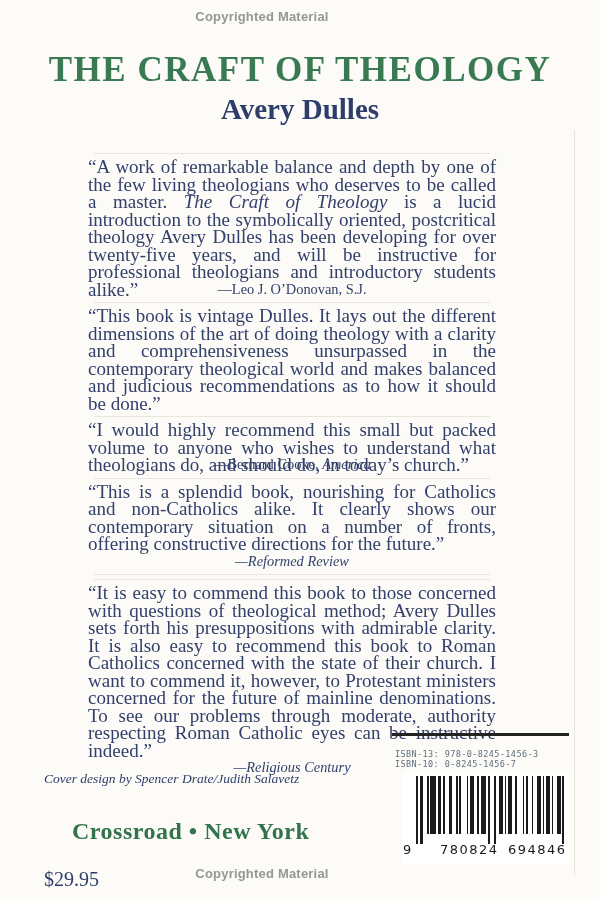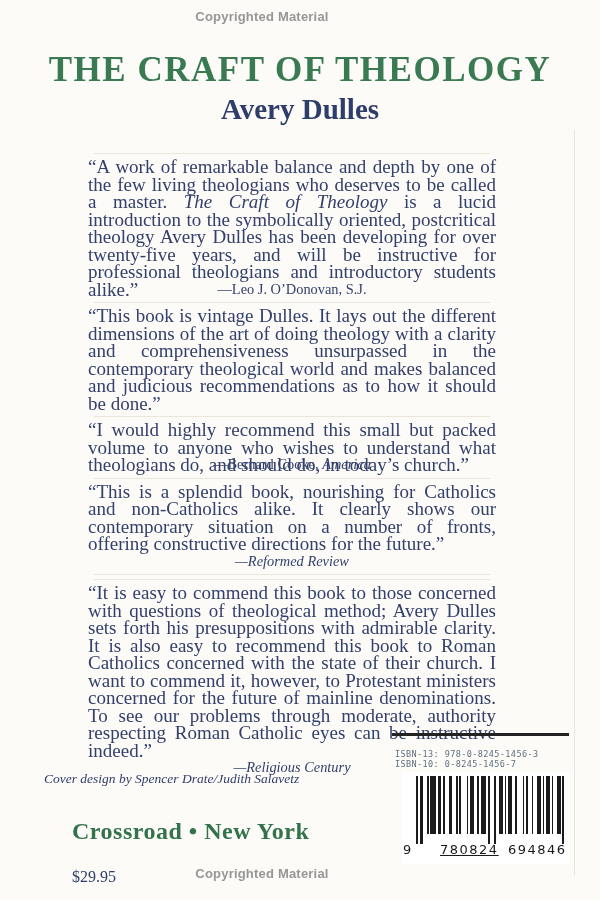--- a/index.html
+++ b/index.html
@@ -44,21 +44,21 @@
   }
   
   .cover-credit{
     position:absolute;left:44px;top:771px;font-size:13.5px;color:#2e3d6a;font-style:italic;
   }
   .publisher{
     position:absolute;left:56px;top:802px;margin:16px;
     font-size:24px;font-weight:700;color:#33734c;letter-spacing:.5px;
   }
   .price{
-    position:absolute;left:44px;top:868px;font-size:16px;color:#2e3d6a;margin-left:28px;
+    position:absolute;left:44px;top:868px;font-size:20px;color:#2e3d6a;
   }
   
   .isbn-rule{
     position:absolute;left:392px;top:733px;width:177px;height:3px;background:#232323;
   }
   .isbn-block{
     position:absolute;left:395px;top:749px;
     font-family:"DejaVu Sans Mono",monospace;
     font-size:8.5px;line-height:10px;color:#5f6f7f;letter-spacing:.4px;
     white-space:pre;
@@ -67,21 +67,21 @@
     position:absolute;left:402px;top:772px;width:168px;height:92px;background:#ffffff;
   }
   .barcode-bars{position:absolute;left:14px;top:4px;width:150px;height:68px;}
   .barcode-bars .bar{position:absolute;top:0;background:#1b1b1b;}
   .barcode-digits{
     position:absolute;left:0;top:70px;width:168px;height:18px;
     font-family:"DejaVu Sans",sans-serif;font-size:13px;color:#1a1a1a;
   }
   .bd{position:absolute;top:0;}
   .bd.lead{left:1px;}
-  .bd.g1{left:38px;letter-spacing:1.5px;text-decoration:underline;}
+  .bd.g1{left:38px;letter-spacing:1.5px;}
   .bd.g2{left:106px;letter-spacing:1.5px;}
 </style>
 </head>
 <body>
 
 <div class="copyright top">Copyrighted Material</div>
 
 <h1 class="book-title">THE CRAFT OF THEOLOGY</h1>
 <h2 class="book-author">Avery Dulles</h2>
 

